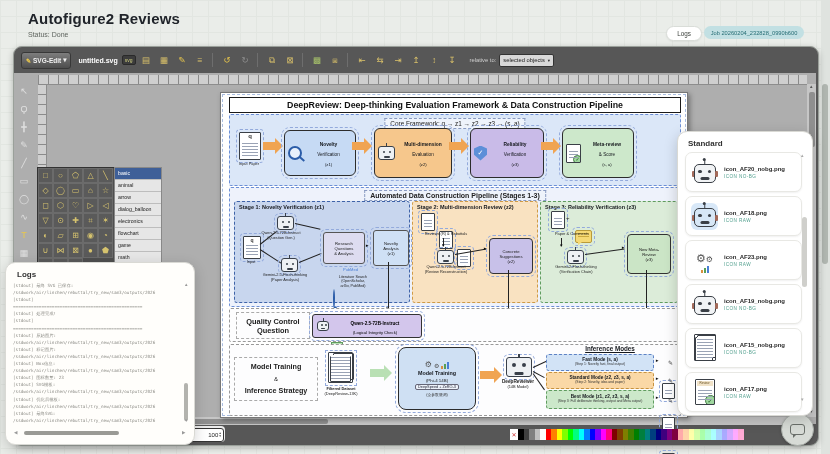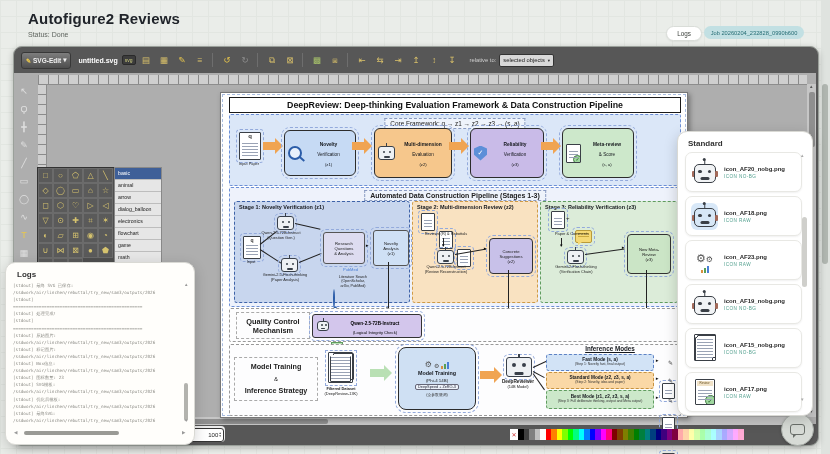--- a/index.html
+++ b/index.html
@@ -392,21 +392,21 @@
     <div class="vline" style="left:287px;top:177px;height:46px"></div>
     <div class="hline" style="left:192px;top:223px;width:95px"></div>
     <div class="ah" style="left:187px;top:221px">◀</div>
     <div class="vline" style="left:425px;top:177px;height:54px"></div>
     <div class="hline" style="left:192px;top:231px;width:233px"></div>
     <div class="ah" style="left:187px;top:229px">◀</div>
 
     <div class="ab sec" style="left:8px;top:215px;width:450px;height:32px;background:#fdfdfe;border:1px dashed #999">
       <div class="ab" style="left:6px;top:3px;width:72px;height:25px;border:1px dashed #aaa;display:flex;flex-direction:column;align-items:center;justify-content:center;font-weight:700;font-size:7.4px;color:#222;line-height:9px">
         <span>Quality Control</span>
-          <span>Mechanism</span>
+          <span>Question</span>
       </div>
       <div class="ab dsel" style="left:82px;top:5px;width:100px;height:22px;background:#d3c6ec;border:1.2px solid #333;border-radius:3px;display:flex;align-items:center;gap:4px;padding:0 4px">
         <span class="botx bxs" style="position:relative;flex:none">
             <i class="m"></i>
           </span>
         <span style="text-align:center;flex:1;line-height:5.4px"><b style="font-size:4.6px">Qwen-2.5-72B-Instruct</b><br><span style="font-size:4.1px">(Logical Integrity Check)</span></span>
       </div>
     </div>
 
     <div class="ab fad" style="left:110px;top:249px;height:8px"></div>

